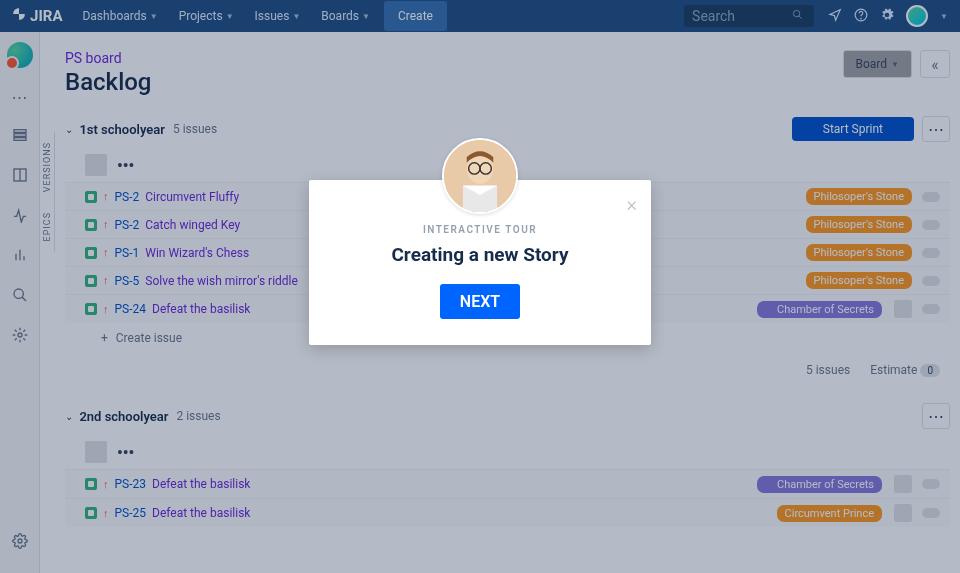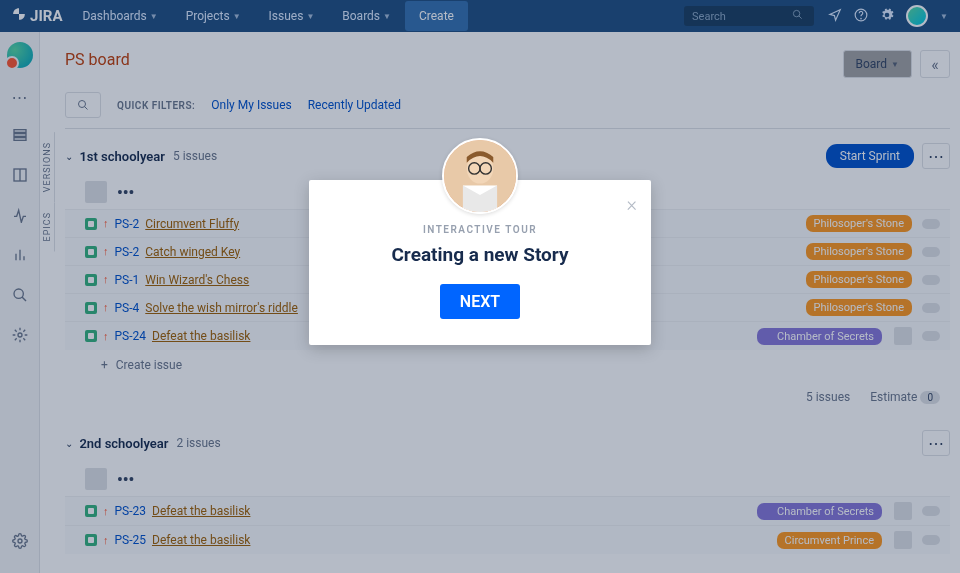--- a/index.html
+++ b/index.html
@@ -1,76 +1,76 @@
 <!DOCTYPE html>
 <html><head>
 <meta charset="utf-8">
 <style>
 * { margin: 0; padding: 0; box-sizing: border-box; font-family: -apple-system, BlinkMacSystemFont, "Segoe UI", Roboto, sans-serif; }
 body { width: 960px; height: 573px; overflow: hidden; background: #f4f5f7; position: relative; }
 
 .topbar { height: 32px; background: #205081; display: flex; align-items: center; padding: 0 12px; color: #fff; }
 .logo { font-weight: bold; font-size: 15px; display: flex; align-items: center; gap: 4px; margin-right: 12px; }
 .logo-icon { display: inline-block; }
-.topnav { display: flex; gap: 12px; text-align: center; }
+.topnav { display: flex; gap: 5px; text-align: center; }
 .topnav-item { color: #deebff; font-size: 12px; padding: 4px 8px; cursor: pointer; display: flex; align-items: center; gap: 3px; }
 .create-btn { background: #3572b0; color: #fff; padding: 8px 14px; border-radius: 3px; font-size: 12px; margin-left: 6px; cursor: pointer; }
 .top-spacer { flex: 1; }
 .search-box { background: #1a3e61; border-radius: 3px; padding: 3px 8px; display: flex; align-items: center; width: 130px; }
-.search-box input { background: transparent; border: none; color: #fff; font-size: 11px; width: 100px; outline: none; }
+.search-box input { background: transparent; border: none; color: #fff; font-size: 14px; width: 100px; outline: none; }
 .search-box input::placeholder { color: #8ca8c4; }
 .search-icon { color: #8ca8c4; font-size: 11px; }
 .top-icons { display: flex; gap: 12px; margin-left: 14px; align-items: center; }
 .top-icon { color: #deebff; cursor: pointer; font-size: 14px; }
 .avatar-top { width: 22px; height: 22px; border-radius: 50%; background: linear-gradient(135deg,#57d9a3,#00c7e5); border: 2px solid #fff; }
 
 .main { display: flex; height: calc(573px - 32px); }
 .leftrail { width: 40px; background: #f4f5f7; border-right: 1px solid #dfe1e6; display: flex; flex-direction: column; align-items: center; padding-top: 10px; gap: 20px; }
 .project-avatar { width: 26px; height: 26px; border-radius: 50%; background: radial-gradient(circle at 30% 30%, #57d9a3, #00a3bf); position: relative; }
 .project-avatar::after { content: ''; position: absolute; bottom: -2px; left: -2px; width: 10px; height: 10px; background: #ff5630; border-radius: 50%; border: 2px solid #f4f5f7; }
 .rail-icon { color: #6b778c; font-size: 16px; cursor: pointer; }
 .rail-bottom { margin-top: auto; margin-bottom: 20px; }
 
 .content { flex: 1; background: #fff; display: flex; position: relative; overflow: hidden; }
 .vertical-tabs { display: flex; flex-direction: column; padding-top: 100px; }
 .vtab { writing-mode: vertical-rl; transform: rotate(180deg); font-size: 9px; color: #6b778c; padding: 10px 2px; border-left: 1px solid #dfe1e6; cursor: pointer; letter-spacing: 1px; }
 
 .board { flex: 1; padding: 18px 10px 0 10px; overflow-y: auto; }
 .board-header { display: flex; justify-content: space-between; align-items: flex-start; margin-bottom: 14px; }
-.breadcrumb { font-size: 16px; color: #c2410c; }
+.breadcrumb { font-size: 14px; color: #6d28d9; }
 .page-title { font-size: 24px; font-weight: 500; color: #172b4d; margin-top: 2px; }
 .header-actions { display: flex; gap: 8px; }
 .board-btn { border: 1px solid #dfe1e6; background: #a3a3a3; padding: 5px 12px; border-radius: 3px; font-size: 12px; color: #344563; cursor: pointer; display: flex; align-items: center; gap: 4px; }
 .collapse-btn { border: 1px solid #dfe1e6; background: #fff; width: 30px; height: 28px; border-radius: 3px; display: flex; align-items: center; justify-content: center; color: #6b778c; cursor: pointer; }
 
 .filters { display: flex; align-items: center; gap: 16px; margin-bottom: 8px; border-bottom: 1px solid #dfe1e6; padding-bottom: 10px; }
 .filter-search { border: 1px solid #dfe1e6; width: 36px; height: 26px; display: flex; align-items: center; justify-content: center; border-radius: 3px; color: #6b778c; cursor: pointer; }
 .quick-label { font-size: 10px; color: #6b778c; font-weight: 600; letter-spacing: 0.5px; }
 .filter-link { font-size: 12px; color: #0052cc; cursor: pointer; }
 
 .sprint { margin-bottom: 16px; }
 .sprint-header { display: flex; align-items: center; padding: 6px 0; }
 .expand-caret { font-size: 10px; color: #344563; margin-right: 6px; cursor: pointer; }
 .sprint-name { font-size: 13px; font-weight: 600; color: #172b4d; }
 .sprint-count { font-size: 12px; color: #6b778c; margin-left: 8px; }
 .sprint-spacer { flex: 1; }
-.start-sprint { background: #0052cc; color: #fff; padding: 5px 14px; border-radius: 11px; font-size: 12px; cursor: pointer; border: none; }
+.start-sprint { background: #0052cc; color: #fff; padding: 5px 31px; border-radius: 4px; font-size: 12px; cursor: pointer; border: none; }
 .sprint-menu { border: 1px solid #dfe1e6; width: 28px; height: 26px; border-radius: 3px; display: flex; align-items: center; justify-content: center; color: #344563; cursor: pointer; margin-left: 8px; }
 
 .sprint-subheader { display: flex; align-items: center; padding: 6px 10px 6px 20px; gap: 10px; }
 .small-avatar { width: 22px; height: 22px; background: #dfe1e6; border-radius: 2px; }
 .more-dots { color: #344563; cursor: pointer; font-weight: bold; }
 
 .issues { }
 .issue-row { display: flex; align-items: center; padding: 5px 10px 5px 20px; border-top: 1px solid #f0f1f3; font-size: 12px; gap: 6px; background: #fafbfc; }
 .issue-type { width: 12px; height: 12px; background: #36b37e; border-radius: 2px; display: inline-block; position: relative; }
 .issue-type::after { content: ''; position: absolute; inset: 3px; background: #fff; border-radius: 1px; }
 .priority-icon { color: #ff5630; font-size: 11px; font-weight: bold; }
 .issue-key { color: #0052cc; cursor: pointer; }
-.issue-summary { color: #a16207; text-decoration: underline; }
+.issue-summary { color: #6d28d9; }
 .issue-spacer { flex: 1; }
 .epic-badge { background: #ff991f; color: #fff; padding: 2px 8px; border-radius: 7px; font-size: 11px; }
 .epic-badge.purple { background: #8777d9; padding-left: 20px; }
 .assignee { width: 18px; height: 18px; background: #dfe1e6; border-radius: 2px; margin-left: 6px; }
 .status-pill { width: 18px; height: 10px; background: #dfe1e6; border-radius: 6px; margin-left: 4px; }
 
 .create-issue { display: flex; align-items: center; gap: 8px; padding: 8px 10px 8px 36px; font-size: 12px; color: #6b778c; cursor: pointer; }
 
 .sprint-footer { display: flex; justify-content: flex-end; gap: 20px; padding: 10px 10px 4px 0; font-size: 12px; color: #6b778c; align-items: center; }
 .estimate-badge { background: #dfe1e6; border-radius: 8px; padding: 1px 7px; font-size: 10px; color: #344563; }
@@ -190,41 +190,31 @@
   <div class="content">
     <div class="vertical-tabs">
       <div class="vtab">VERSIONS</div>
       <div class="vtab">EPICS</div>
     </div>
 
     <div class="board">
       <div class="board-header">
         <div>
           <div class="breadcrumb">PS board</div>
+          <div class="page-title">Backlog</div>
         </div>
         <div class="header-actions">
           <div class="board-btn">
               <span>Board</span>
               <span class="chev">▼</span>
             </div>
           <div class="collapse-btn">«</div>
         </div>
       </div>
 
-      <div class="filters">
-        <div class="filter-search">
-            <svg width="12" height="12" viewBox="0 0 24 24" fill="none" stroke="currentColor" stroke-width="2">
-              <circle cx="10" cy="10" r="7"></circle>
-              <line x1="21" y1="21" x2="15" y2="15"></line>
-            </svg>
-          </div>
-        <div class="quick-label">QUICK FILTERS:</div>
-        <div class="filter-link">Only My Issues</div>
-        <div class="filter-link">Recently Updated</div>
-      </div>
 
       <div class="sprint">
         <div class="sprint-header">
           <span class="expand-caret">⌄</span>
           <span class="sprint-name">1st schoolyear</span>
           <span class="sprint-count">5 issues</span>
           <div class="sprint-spacer"></div>
           <button class="start-sprint">Start Sprint</button>
           <div class="sprint-menu">⋯</div>
         </div>
@@ -256,21 +246,21 @@
             <span class="priority-icon">↑</span>
             <span class="issue-key">PS-1</span>
             <span class="issue-summary">Win Wizard's Chess</span>
             <div class="issue-spacer"></div>
             <span class="epic-badge">Philosoper's Stone</span>
             <span class="status-pill"></span>
           </div>
           <div class="issue-row">
             <span class="issue-type"></span>
             <span class="priority-icon">↑</span>
-            <span class="issue-key">PS-4</span>
+            <span class="issue-key">PS-5</span>
             <span class="issue-summary">Solve the wish mirror's riddle</span>
             <div class="issue-spacer"></div>
             <span class="epic-badge">Philosoper's Stone</span>
             <span class="status-pill"></span>
           </div>
           <div class="issue-row">
             <span class="issue-type"></span>
             <span class="priority-icon">↑</span>
             <span class="issue-key">PS-24</span>
             <span class="issue-summary">Defeat the basilisk</span>

